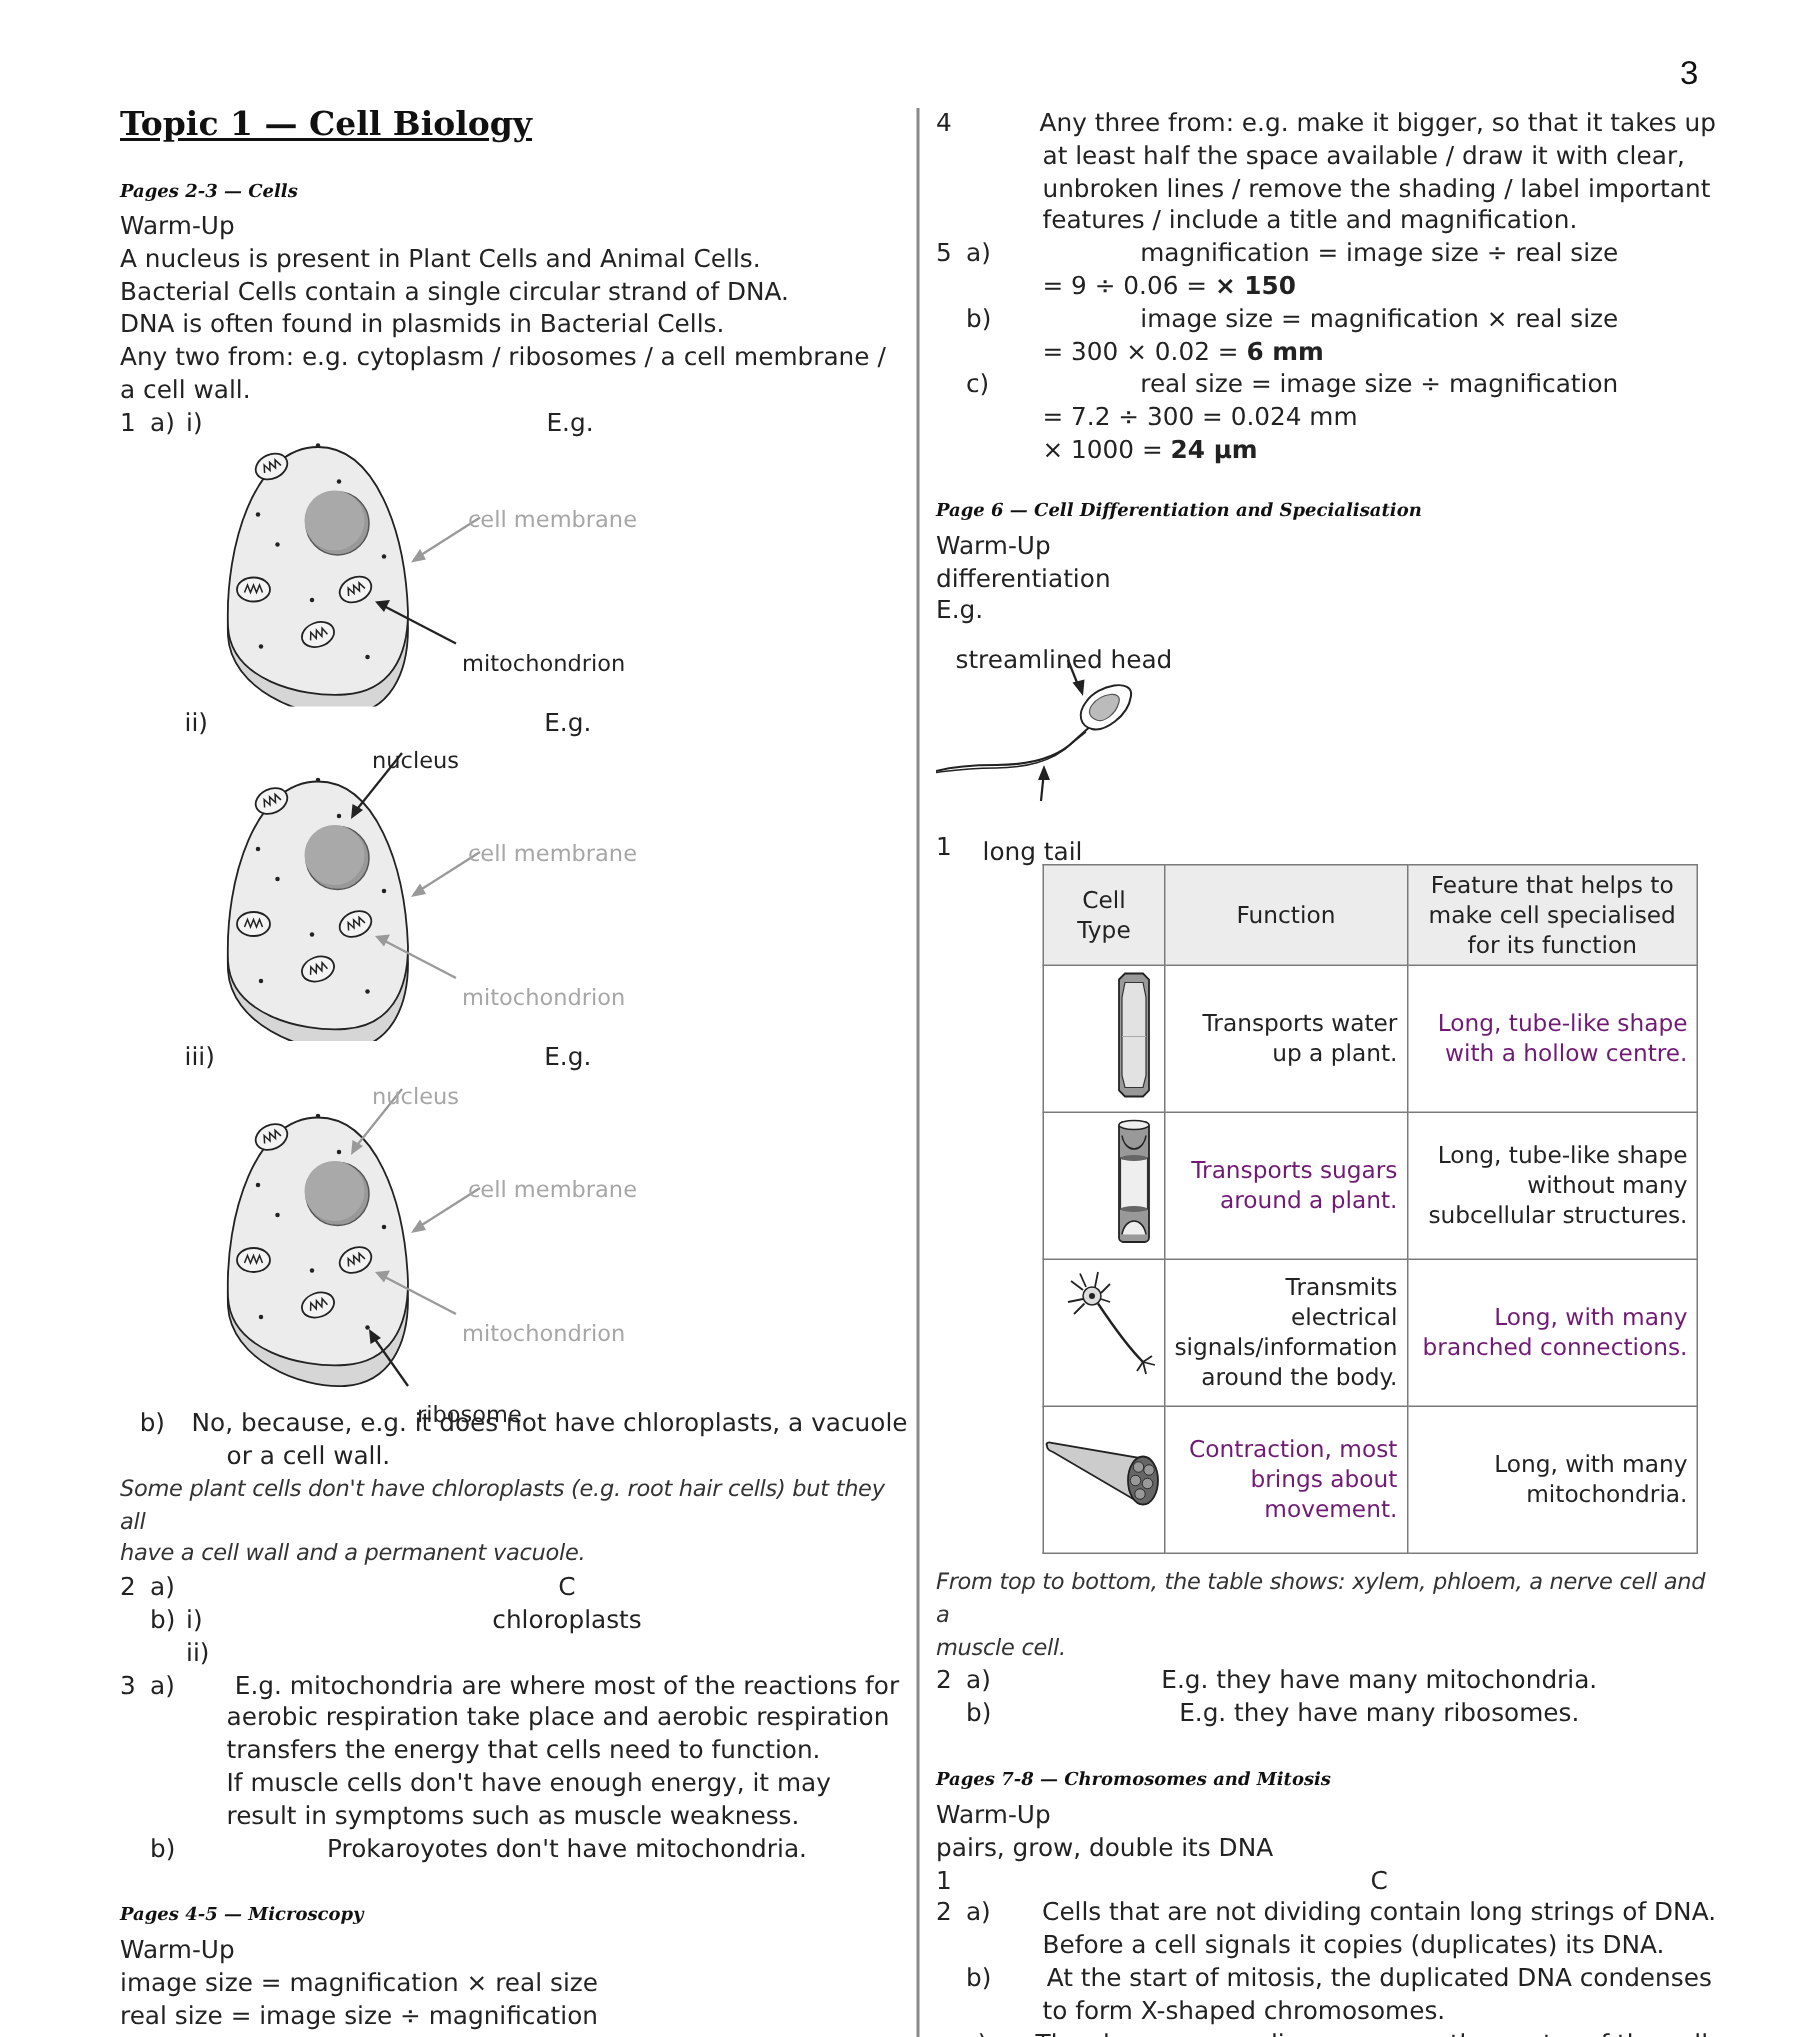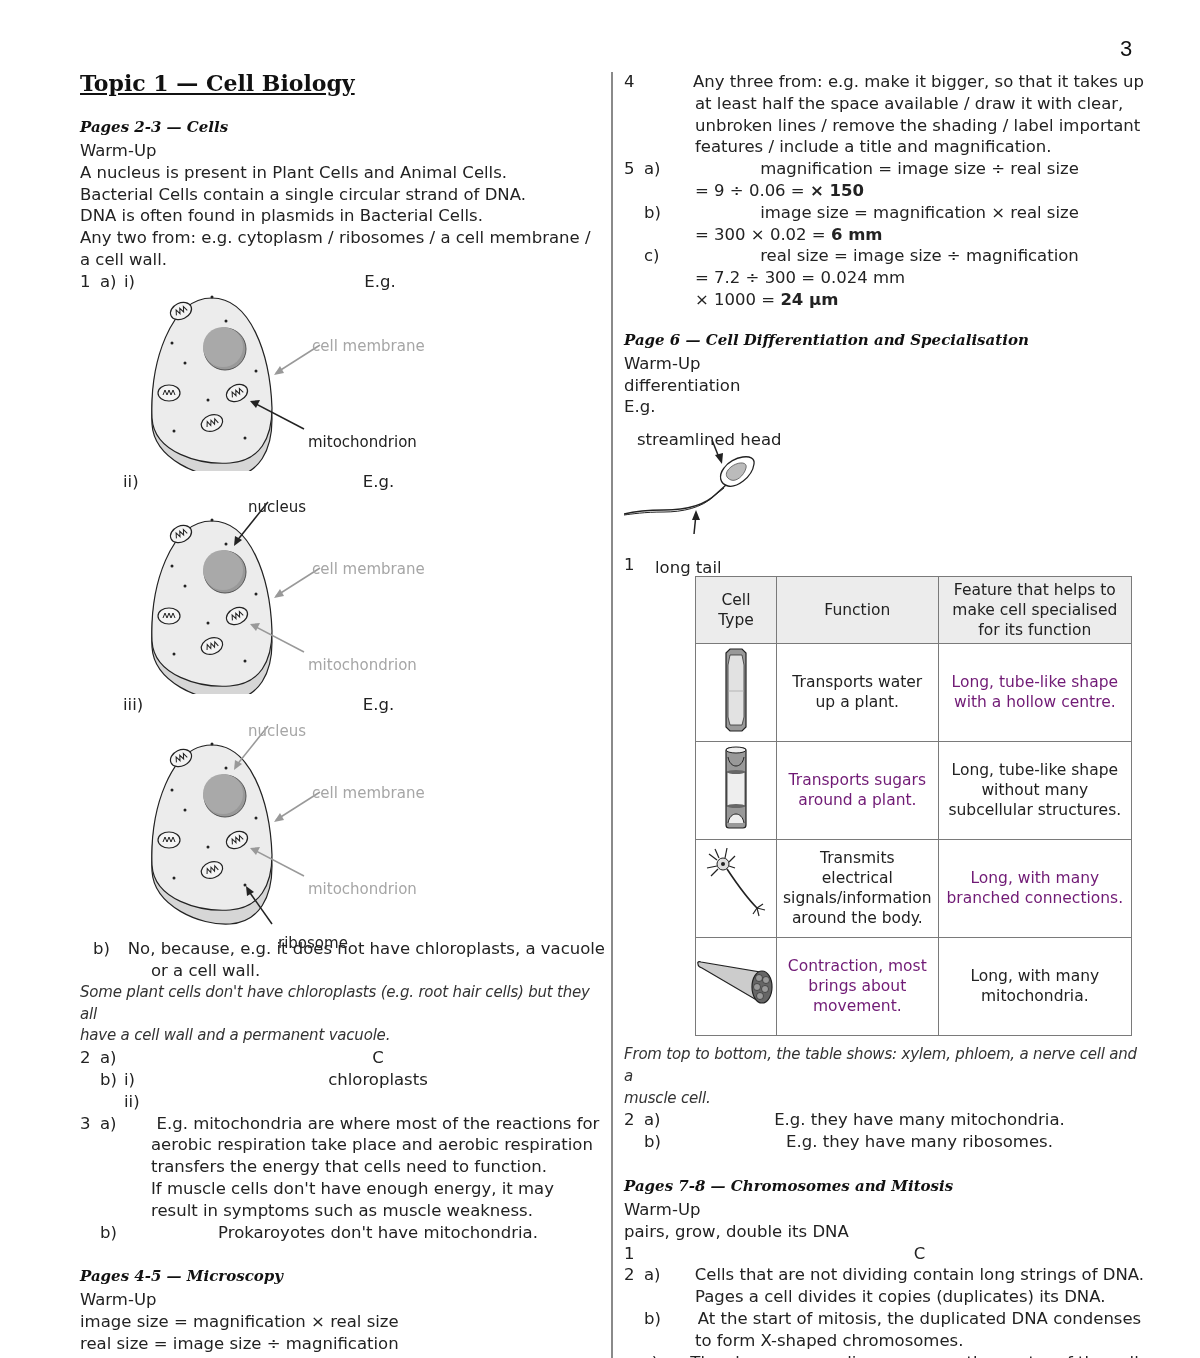--- a/index.html
+++ b/index.html
@@ -4,38 +4,38 @@
 <style>
   html, body { margin:0; padding:0; background:#ffffff; }
   body { width:1200px; height:1358px; position:relative; overflow:hidden;
          font-family:"DejaVu Sans", sans-serif; color:#222; font-size:16.5px; }
   .page-number { position:absolute; left:1120px; top:36px; font-size:22px; font-family:"Liberation Sans", sans-serif; color:#111; }
   .col { position:absolute; top:66px; }
   .col-left { left:80px; width:525px; }
   .col-right { left:624px; width:520px; }
   .divider { position:absolute; left:611px; top:72px; width:2px; height:1290px; background:#8a8a8a; }
   .topic-title { font-family:"DejaVu Serif", serif; font-weight:bold; font-size:22px; text-decoration:underline; color:#111; margin:0 0 14px 0; line-height:34px; }
-  .section-title { font-family:"DejaVu Serif", serif; font-weight:bold; font-style:italic; font-size:15px; color:#111; line-height:26px; margin:0; }
+  .section-title { font-family:"DejaVu Serif", serif; font-weight:bold; font-style:italic; font-size:12px; color:#111; line-height:26px; margin:0; }
   .line { line-height:21.8px; white-space:nowrap; }
   .note { font-style:italic; font-size:15px; color:#333; line-height:21.8px; font-family:"DejaVu Sans", sans-serif; letter-spacing:-0.2px; }
   .q { display:flex; line-height:21.8px; white-space:nowrap; }
   .q .n { width:20px; }
   .q .p { width:24px; }
   .q .r { width:27px; }
   .q .t { flex:1;text-align:center; }
   .bold { font-weight:bold; }
   .diagram { position:relative; height:180px; }
   .lbl { position:absolute; font-size:15px; white-space:nowrap;margin-top:14px; }
   .grey { color:#a6a6a6; }
   .dark { color:#222; }
   .gap { height:20px; }
   table.cells { border-collapse:collapse; margin-left:71px; width:437px; font-size:15.5px; }
   table.cells th, table.cells td { border:1.5px solid #7a7a7a; text-align:center; vertical-align:middle; line-height:20px; }
   table.cells th { background:#ececec; font-weight:normal; height:62px; padding:2px 6px; }
-  table.cells td { height:93px; padding:2px 6px; }
+  table.cells td { height:93px; padding:2px 6px;text-align:right; }
   table.cells td.img { width:79px; padding:0; }
   table.cells td.fn { width:141px; }
   .faded { color:#701a75; }
 </style>
 </head>
 <body>
 
 <div class="page-number">3</div>
 <div class="divider"></div>
 
@@ -379,21 +379,21 @@
     <span class="p"></span>
     <span class="r"></span>
     <span class="t">C</span>
   </div>
   <div class="q">
     <span class="n">2</span>
     <span class="p">a)</span>
     <span class="r"></span>
     <span class="t">Cells that are not dividing contain long strings of DNA.</span>
   </div>
-  <div class="line" style="padding-left:71px">Pages a cell divides it copies (duplicates) its DNA.</div>
+  <div class="line" style="padding-left:71px">Before a cell signals it copies (duplicates) its DNA.</div>
   <div class="q">
     <span class="n"></span>
     <span class="p">b)</span>
     <span class="r"></span>
     <span class="t">At the start of mitosis, the duplicated DNA condenses</span>
   </div>
   <div class="line" style="padding-left:71px">to form X-shaped chromosomes.</div>
   <div class="q">
     <span class="n"></span>
     <span class="p">c)</span>

